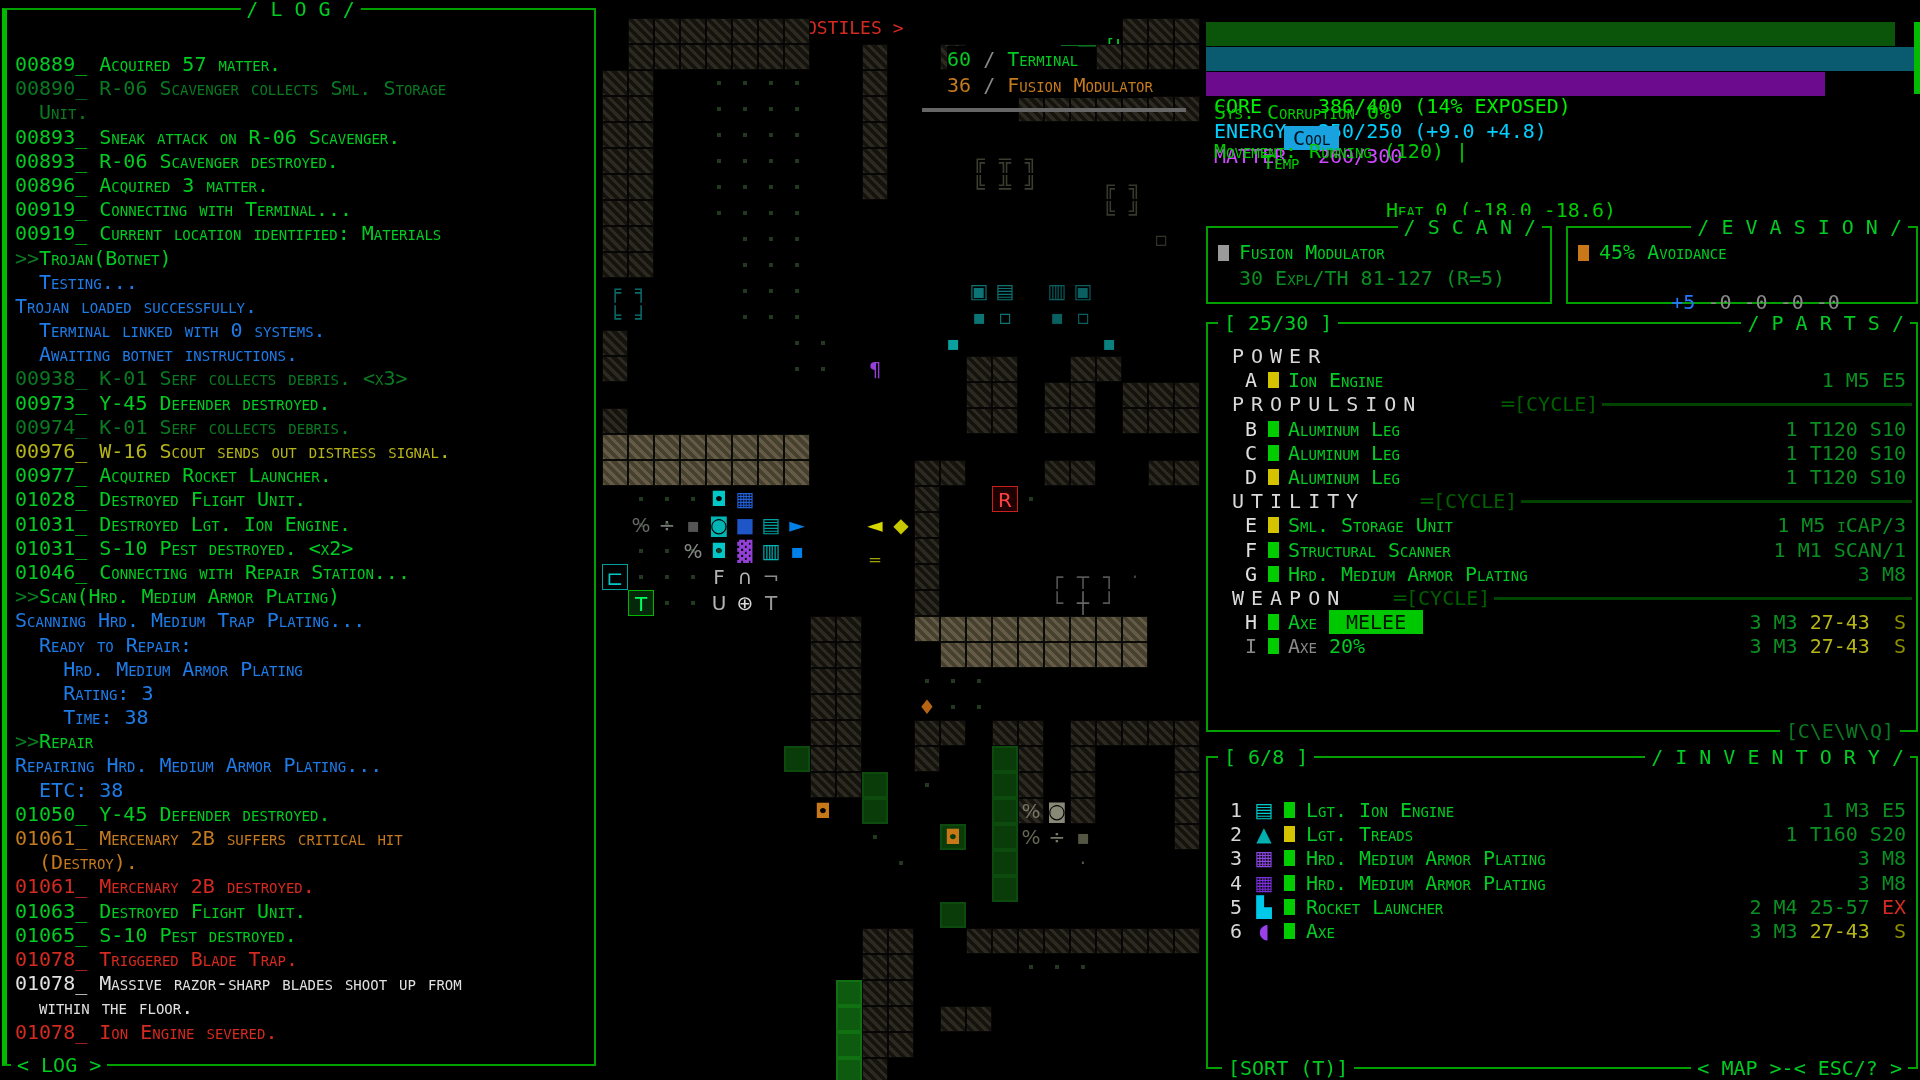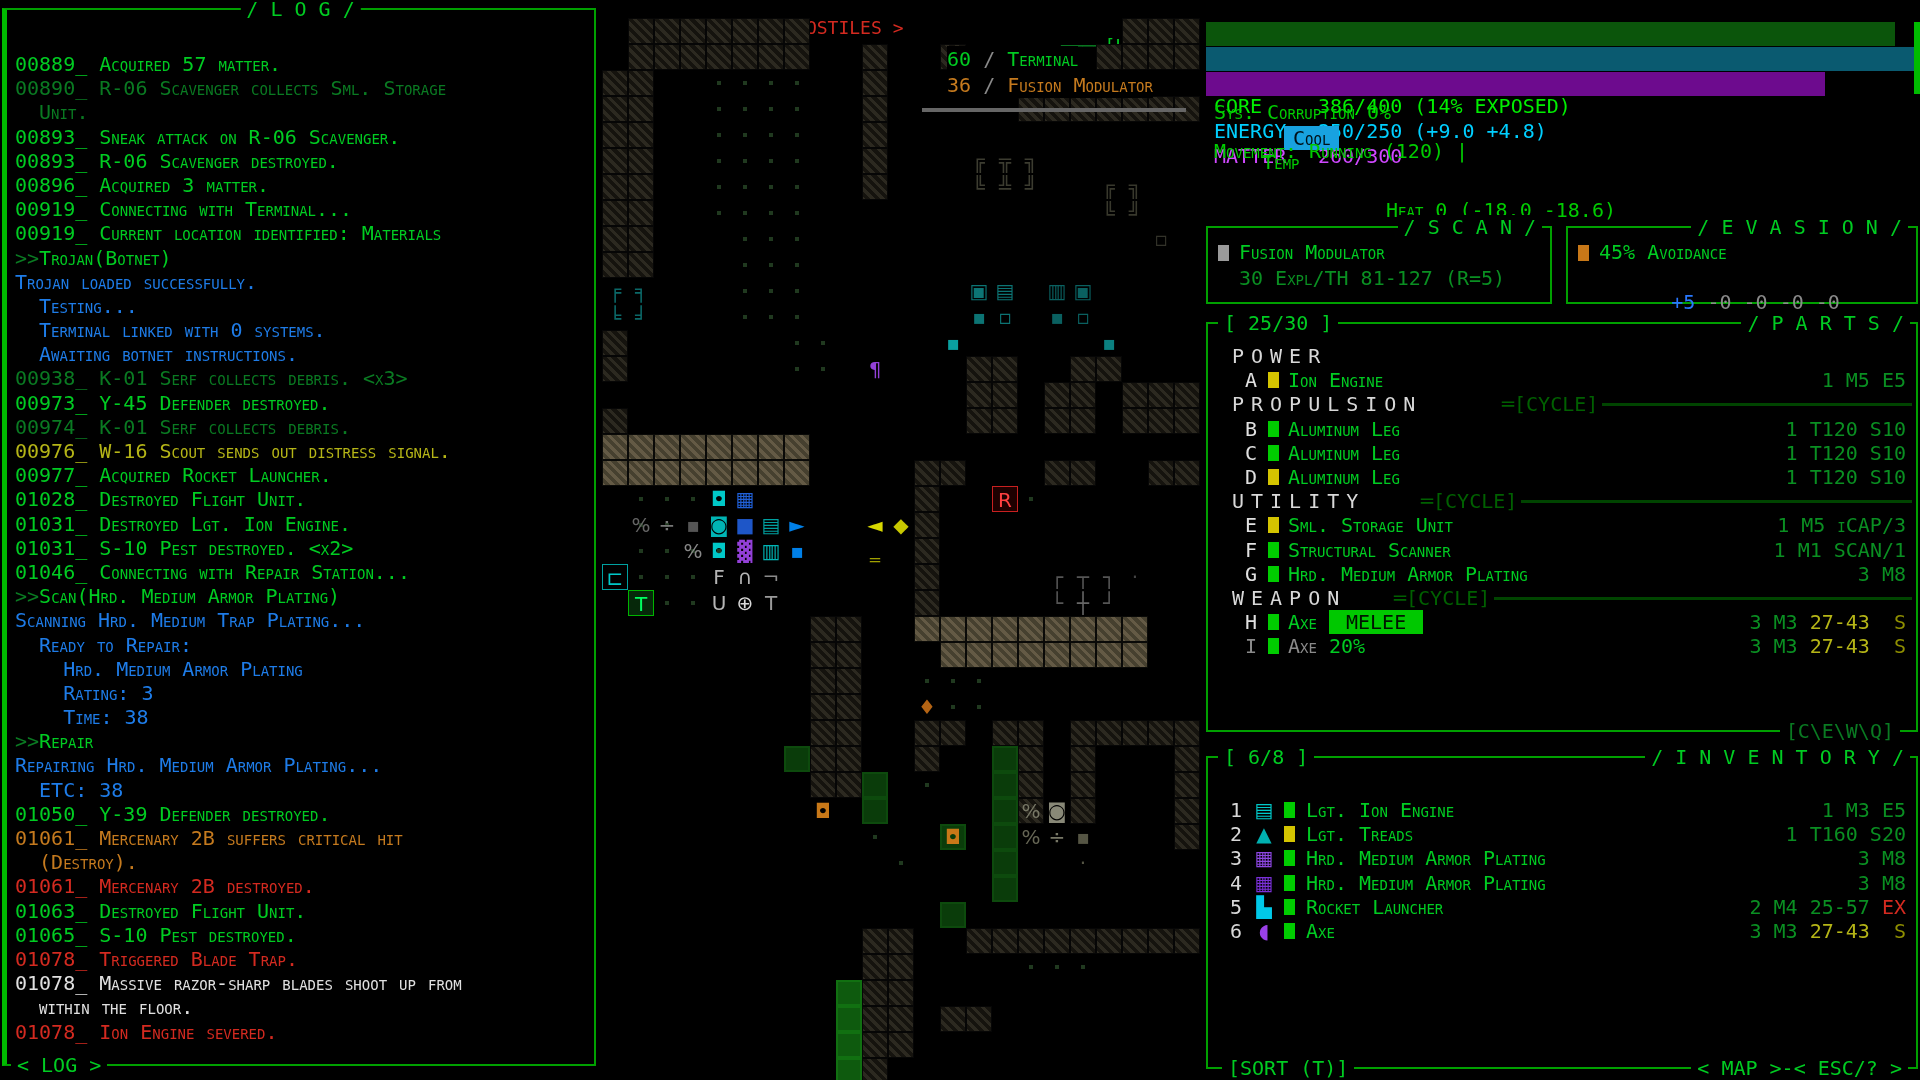--- a/index.html
+++ b/index.html
@@ -67,43 +67,43 @@
   <div id="log-lines">
       <div class="log-line"><span class="c-g">00889_ Acquired 57 matter.</span></div>
       <div class="log-line"><span class="c-d">00890_ R-06 Scavenger collects Sml. Storage</span></div>
       <div class="log-line"><span class="c-d">  Unit.</span></div>
       <div class="log-line"><span class="c-g">00893_ Sneak attack on R-06 Scavenger.</span></div>
       <div class="log-line"><span class="c-g">00893_ R-06 Scavenger destroyed.</span></div>
       <div class="log-line"><span class="c-g">00896_ Acquired 3 matter.</span></div>
       <div class="log-line"><span class="c-g">00919_ Connecting with Terminal...</span></div>
       <div class="log-line"><span class="c-g">00919_ Current location identified: Materials</span></div>
       <div class="log-line"><span class="c-d">&gt;&gt;</span><span class="c-g">Trojan(Botnet)</span></div>
+      <div class="log-line"><span class="c-b">  Testing...</span></div>
       <div class="log-line"><span class="c-b">Trojan loaded successfully.</span></div>
-      <div class="log-line"><span class="c-b">  Testing...</span></div>
       <div class="log-line"><span class="c-b">  Terminal linked with 0 systems.</span></div>
       <div class="log-line"><span class="c-b">  Awaiting botnet instructions.</span></div>
       <div class="log-line"><span class="c-d">00938_ K-01 Serf collects debris. &lt;x3&gt;</span></div>
       <div class="log-line"><span class="c-g">00973_ Y-45 Defender destroyed.</span></div>
       <div class="log-line"><span class="c-d">00974_ K-01 Serf collects debris.</span></div>
       <div class="log-line"><span class="c-y">00976_ W-16 Scout sends out distress signal.</span></div>
       <div class="log-line"><span class="c-g">00977_ Acquired Rocket Launcher.</span></div>
       <div class="log-line"><span class="c-g">01028_ Destroyed Flight Unit.</span></div>
       <div class="log-line"><span class="c-g">01031_ Destroyed Lgt. Ion Engine.</span></div>
       <div class="log-line"><span class="c-g">01031_ S-10 Pest destroyed. &lt;x2&gt;</span></div>
       <div class="log-line"><span class="c-g">01046_ Connecting with Repair Station...</span></div>
       <div class="log-line"><span class="c-d">&gt;&gt;</span><span class="c-g">Scan(Hrd. Medium Armor Plating)</span></div>
       <div class="log-line"><span class="c-b">Scanning Hrd. Medium Trap Plating...</span></div>
       <div class="log-line"><span class="c-b">  Ready to Repair:</span></div>
       <div class="log-line"><span class="c-b">    Hrd. Medium Armor Plating</span></div>
       <div class="log-line"><span class="c-b">    Rating: 3</span></div>
       <div class="log-line"><span class="c-b">    Time: 38</span></div>
       <div class="log-line"><span class="c-d">&gt;&gt;</span><span class="c-g">Repair</span></div>
       <div class="log-line"><span class="c-b">Repairing Hrd. Medium Armor Plating...</span></div>
       <div class="log-line"><span class="c-b">  ETC: 38</span></div>
-      <div class="log-line"><span class="c-g">01050_ Y-39 Defender destroyed.</span></div>
+      <div class="log-line"><span class="c-g">01050_ Y-45 Defender destroyed.</span></div>
       <div class="log-line"><span class="c-o">01061_ Mercenary 2B suffers critical hit</span></div>
       <div class="log-line"><span class="c-o">  (Destroy).</span></div>
       <div class="log-line"><span class="c-r">01061_ Mercenary 2B destroyed.</span></div>
       <div class="log-line"><span class="c-g">01063_ Destroyed Flight Unit.</span></div>
       <div class="log-line"><span class="c-g">01065_ S-10 Pest destroyed.</span></div>
       <div class="log-line"><span class="c-r">01078_ Triggered Blade Trap.</span></div>
       <div class="log-line"><span class="c-w">01078_ Massive razor-sharp blades shoot up from</span></div>
       <div class="log-line"><span class="c-w">  within the floor.</span></div>
       <div class="log-line"><span class="c-r">01078_ Ion Engine severed.</span></div>
     </div>

